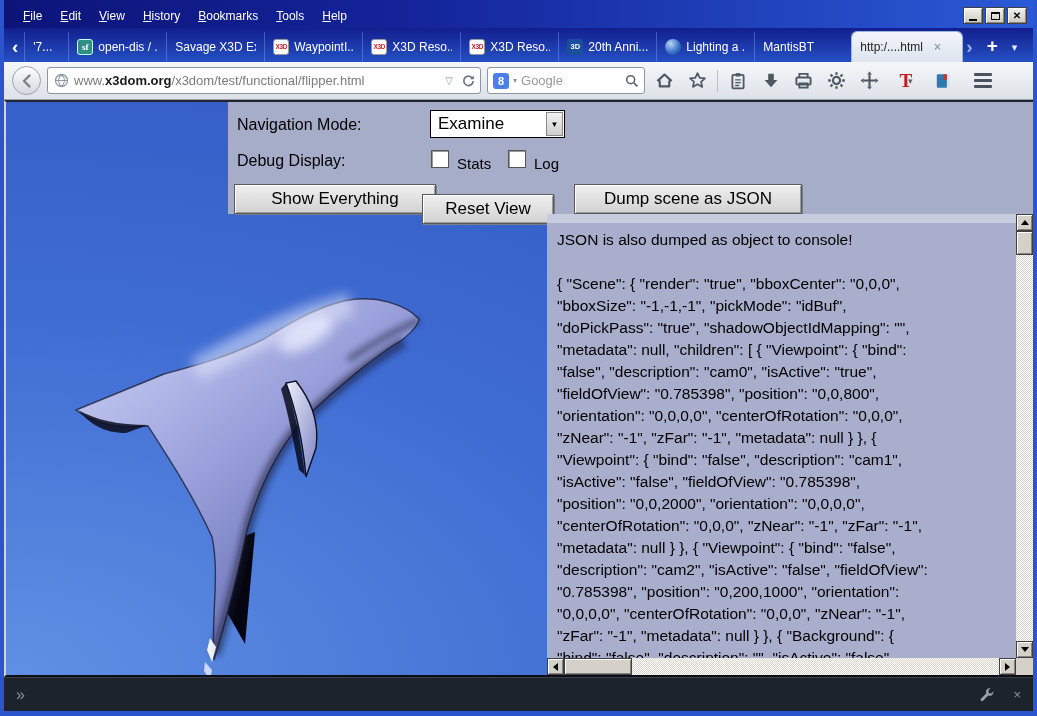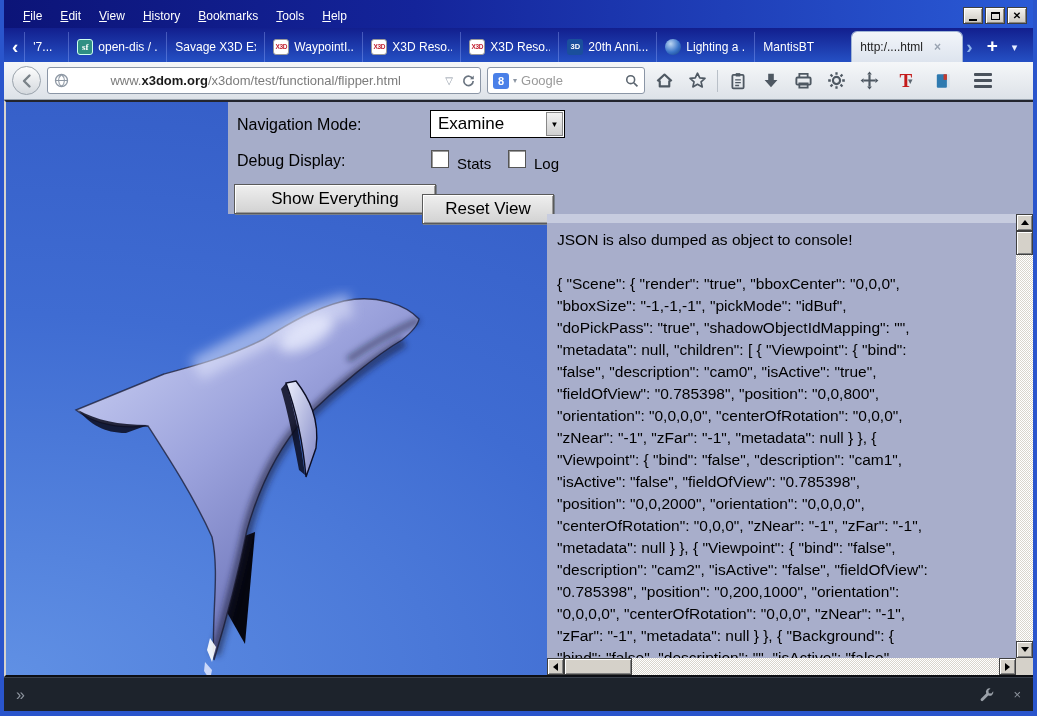--- a/index.html
+++ b/index.html
@@ -37,21 +37,21 @@
   .fav-globe{background:radial-gradient(circle at 35% 30%,#bcd6f2,#3a74c8 55%,#123a80);border-radius:50%;}
   .tab-plus{color:#fff;font-size:19px;font-weight:bold;padding:0 8px 5px;}
   .tab-caret{color:#e6ecff;font-size:11px;padding:0 6px 8px;}
   
   #toolbar{height:38px;flex:0 0 38px;background:linear-gradient(#f5f7f9,#dde2e8);border-bottom:1px solid #99a3ae;
     display:flex;align-items:center;padding:0 8px;gap:6px;}
   #back-btn{width:29px;height:29px;border-radius:50%;border:1px solid #9aa3ac;flex:0 0 29px;
     background:linear-gradient(#fdfdfd,#d4d9de);display:flex;align-items:center;justify-content:center;}
   #url-field{flex:0 0 434px;height:27px;background:#fff;border:1px solid #8b96a6;border-radius:3px;
     display:flex;align-items:center;padding:0 4px 0 6px;font-size:13px;gap:5px;}
-  #url-text{flex:1;white-space:nowrap;overflow:hidden;color:#7b7b7b;text-align:center;}
+  #url-text{flex:1;white-space:nowrap;overflow:hidden;color:#7b7b7b;}
   #url-text .domain{color:#1a1a1a;font-weight:bold;}
   .url-btn{color:#8b95a2;font-size:10px;padding:0 3px;}
   #search-field{flex:0 0 158px;height:27px;background:#fff;border:1px solid #8b96a6;border-radius:3px;
     display:flex;align-items:center;padding:0 5px;gap:4px;font-size:13px;}
   #search-placeholder{flex:1;color:#9a9a9a;}
   .g-icon{width:16px;height:16px;background:#4a80e8;border-radius:3px;color:#fff;font-size:11px;font-weight:bold;
     display:flex;align-items:center;justify-content:center;}
   .g-caret{color:#8b95a2;font-size:8px;}
   .tb-btn{width:27px;height:27px;display:flex;align-items:center;justify-content:center;flex:0 0 auto;border-radius:3px;}
   .tb-btn svg{display:block;}
@@ -319,20 +319,21 @@
         <span class="val">Examine</span>
         <span class="btn">▼</span>
       </span>
       <span class="ctl-label" style="left:9px;top:50px">Debug Display:</span>
       <span class="checkbox" style="left:203px;top:48px"></span>
       <span class="ctl-label" style="left:229px;top:53px;font-size:15px">Stats</span>
       <span class="checkbox" style="left:280px;top:48px"></span>
       <span class="ctl-label" style="left:306px;top:53px;font-size:15px">Log</span>
       <span class="win-push" style="left:6px;top:82px;width:202px">Show Everything</span>
       <span class="win-push" style="left:194px;top:92px;width:132px">Reset View</span>
+      <span class="win-push" style="left:346px;top:82px;width:228px">Dump scene as JSON</span>
     </div>
 
     <div id="json-panel">
       <div id="json-strip"></div>
       <div id="json-text">JSON is also dumped as object to console!
 
 { "Scene": { "render": "true", "bboxCenter": "0,0,0",
 "bboxSize": "-1,-1,-1", "pickMode": "idBuf",
 "doPickPass": "true", "shadowObjectIdMapping": "",
 "metadata": null, "children": [ { "Viewpoint": { "bind":

